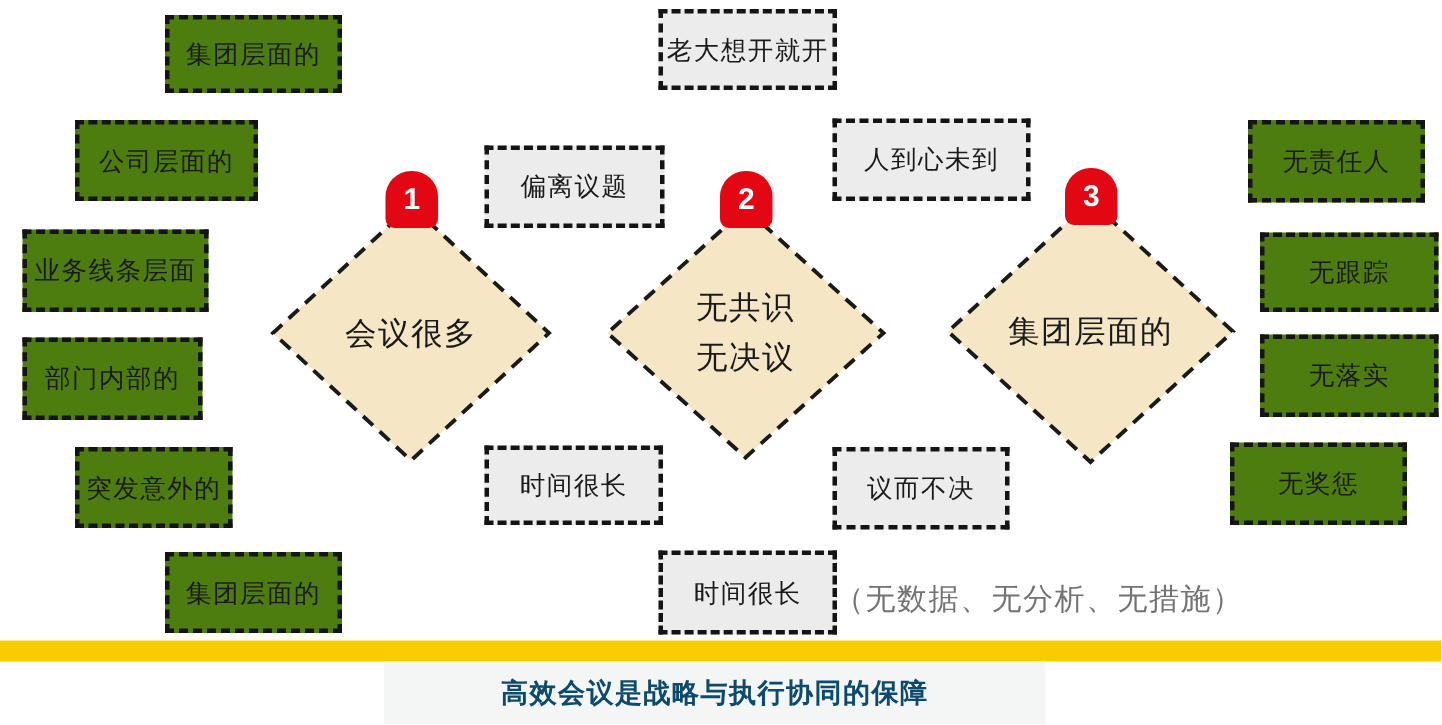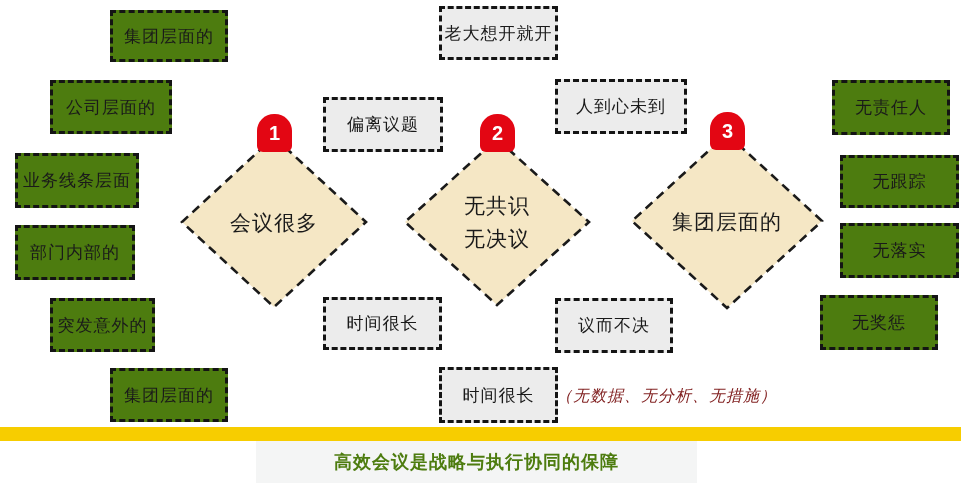--- a/index.html
+++ b/index.html
@@ -64,24 +64,23 @@
     letter-spacing: 1px;
     text-align: center;
   }
   .dlabel .dline { line-height: 33px; }
   .note {
     position: absolute;
     left: 556px;
     top: 386px;
     width: 260px;
     font-family: "DejaVu Serif", serif;
-    font-style: italic;
-    font-size: 16px;
+    font-size: 20px;
     letter-spacing: 1px;
-    color: #7f1d1d;
+    color: #737373;
     white-space: nowrap;
   }
   .footer-bar {
     position: absolute;
     left: 0; top: 427px;
     width: 961px; height: 14px;
     background: #f7cd00;
   }
   .caption-strip {
     position: absolute;
@@ -89,21 +88,21 @@
     width: 441px; height: 42px;
     background: #f4f5f5;
     display: flex;
     align-items: center;
     justify-content: center;
   }
   .caption-strip span {
     font-size: 18px;
     font-weight: bold;
     letter-spacing: 1px;
-    color: #4d7c0f;
+    color: #0c4a6e;
   }
 </style>
 </head>
 <body>
 
 <div class="canvas">
 
   <svg class="diamond-layer" viewBox="0 0 961 483" xmlns="http://www.w3.org/2000/svg">
     <polygon points="274,137 366,222 274,307 182,222"></polygon>
     <polygon points="497,139 589,222 497,305 405,222"></polygon>

